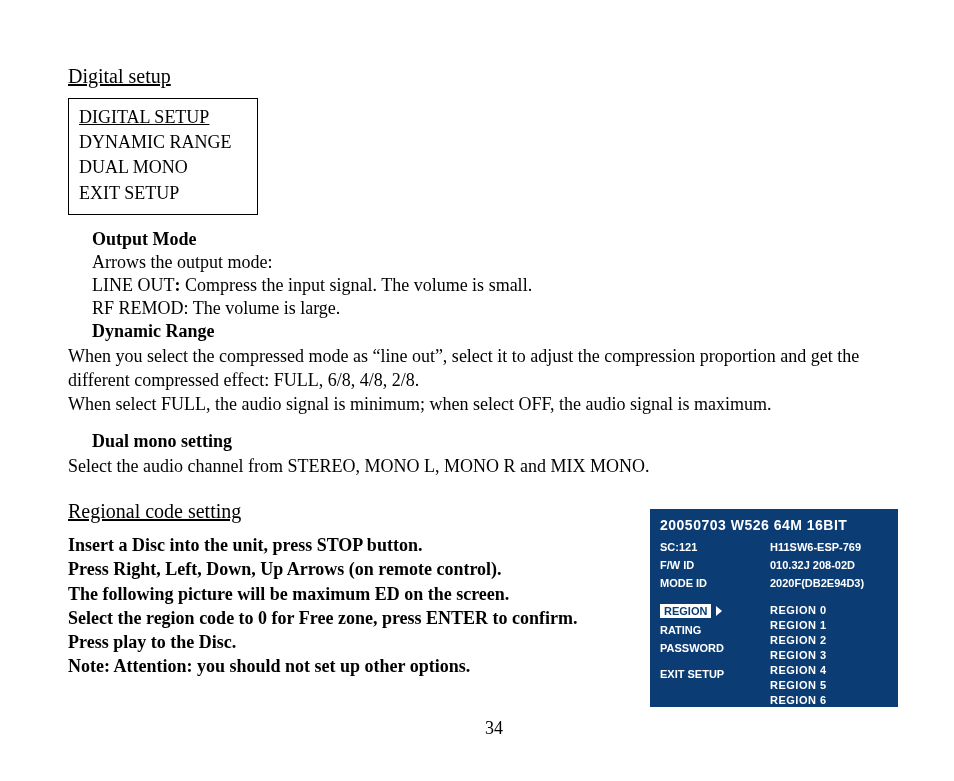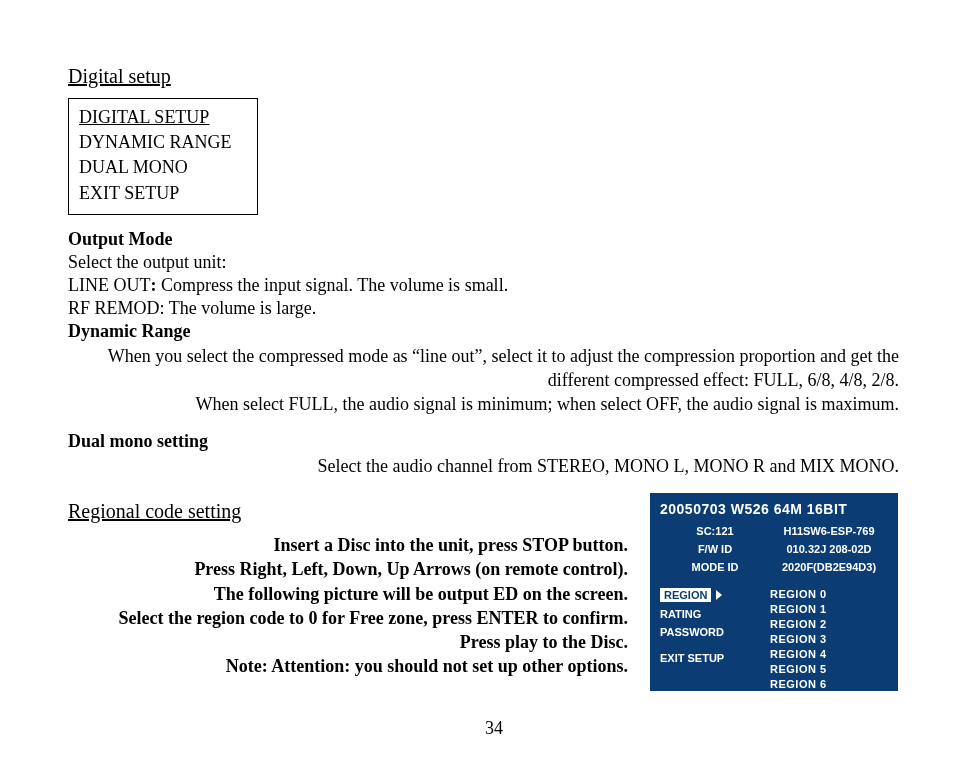--- a/index.html
+++ b/index.html
@@ -22,57 +22,56 @@
     .menu-box {
       border: 1.5px solid #000;
       width: 190px;
       padding: 6px 10px 8px 10px;
       margin-bottom: 14px;
       line-height: 1.4;
     }
     .menu-box .menu-title {
       text-decoration: underline;
     }
-    .block { margin-bottom: 2px; }
+    .block { margin-bottom: 2px; margin-left: 24px; }
     .bold { font-weight: bold; }
     .italic { }
-    .para { line-height: 1.35; text-align: right; }
+    .para { line-height: 1.35; }
     .spacer { height: 14px; }
     .spacer2 { height: 22px; }
     .page-num {
       position: absolute;
       top: 718px;
       left: 0;
       width: 100%;
       text-align: center;
       font-size: 18px;
       margin-left: 17px;
     }
     .firmware-panel {
       position: absolute;
       right: 56px;
-      top: 493px;
+      top: 509px;
       width: 248px;
       height: 198px;
       background: #0b3c73;
       color: #fff;
       font-family: "Arial", sans-serif;
       font-weight: bold;
       font-size: 11px;
       padding: 8px 10px 8px 10px;
     }
     .fw-top {
       font-size: 14px;
       letter-spacing: 0.5px;
       margin-bottom: 8px;
     }
     .fw-row {
       display: flex;
       margin-bottom: 6px;
-      text-align: center;
     }
     .fw-left { width: 110px; }
     .fw-right { flex: 1; }
     .fw-cols {
       display: flex;
       margin-top: 15px;
     }
     .fw-menu { width: 110px; }
     .fw-menu-item { margin-bottom: 6px; display: flex; align-items: center; }
     .fw-menu-item.exit { margin-top: 14px; }
@@ -99,21 +98,21 @@
 <h2 class="section-heading">Digital setup</h2>
 
 <div class="menu-box">
   <div class="menu-title">DIGITAL SETUP</div>
   <div>DYNAMIC RANGE</div>
   <div>DUAL MONO</div>
   <div>EXIT SETUP</div>
 </div>
 
 <div class="block bold">Output Mode</div>
-<div class="block">Select the output unit:</div>
+<div class="block">Arrows the output mode:</div>
 <div class="block">
   <span class="italic">LINE OUT</span><span class="bold">:</span><span> Compress the input signal. The volume is small.</span>
 </div>
 <div class="block">
   <span class="italic">RF REMOD</span><span>: The volume is large.</span>
 </div>
 
 <div class="block bold">Dynamic Range</div>
 <div class="para">When you select the compressed mode as “line out”, select it to adjust the compression proportion and get the different compressed effect: FULL, 6/8, 4/8, 2/8.</div>
 <div class="para">When select FULL, the audio signal is minimum; when select OFF, the audio signal is maximum.</div>
@@ -123,21 +122,21 @@
 <div class="block bold">Dual mono setting</div>
 <div class="para">Select the audio channel from STEREO, MONO L, MONO R and MIX MONO.</div>
 
 <div class="spacer2"></div>
 
 <h2 class="section-heading">Regional code setting</h2>
 
 <div class="content-left">
   <div class="para">Insert a Disc into the unit, press STOP button.</div>
   <div class="para">Press Right, Left, Down, Up Arrows (on remote control).</div>
-  <div class="para">The following picture will be output ED on the screen.</div>
+  <div class="para">The following picture will be maximum ED on the screen.</div>
   <div class="para">Select the region code to 0 for Free zone, press ENTER to confirm.</div>
   <div class="para">Press play to the Disc.</div>
   <div class="para">Note: Attention: you should not set up other options.</div>
 </div>
 
 <div class="firmware-panel">
   <div class="fw-top">20050703  W526  64M   16BIT</div>
   <div class="fw-row">
     <div class="fw-left">SC:121</div>
     <div class="fw-right">H11SW6-ESP-769</div>

